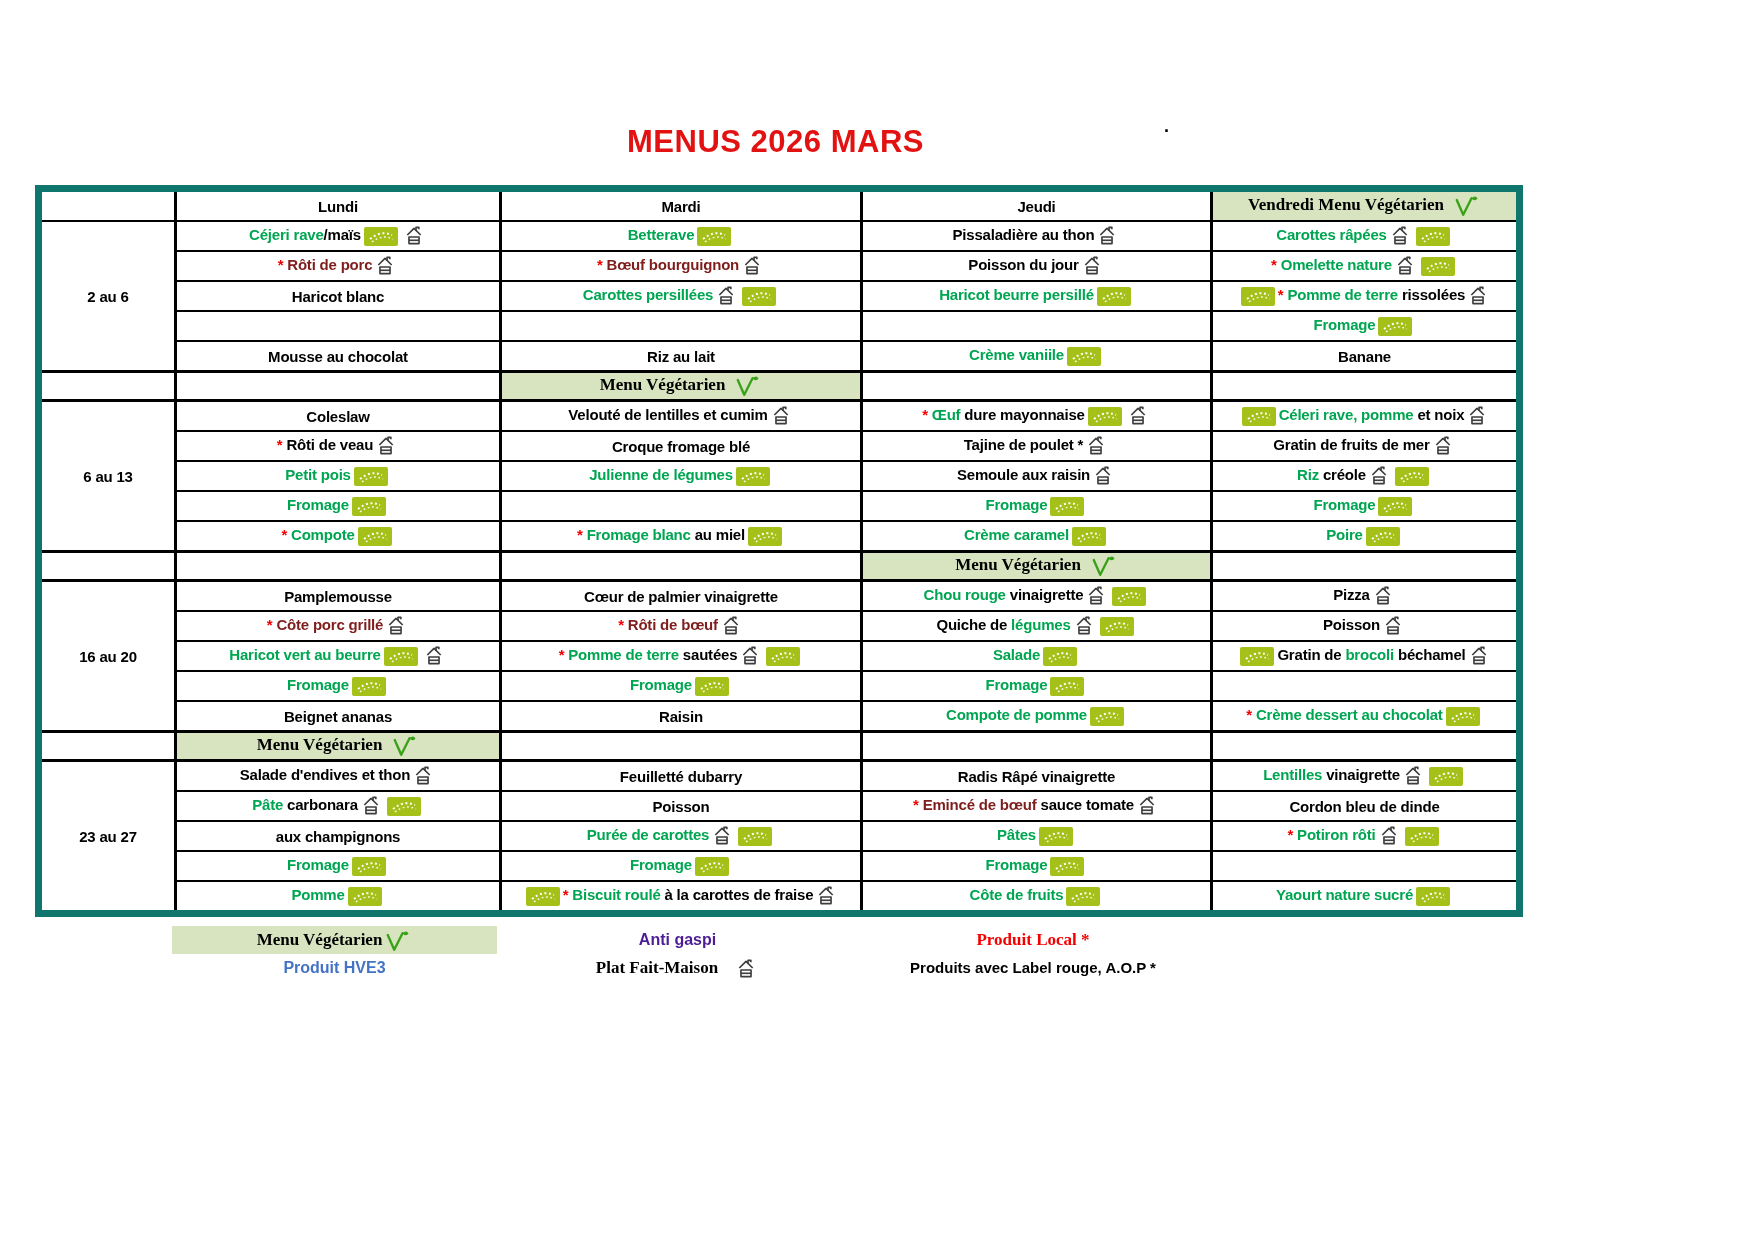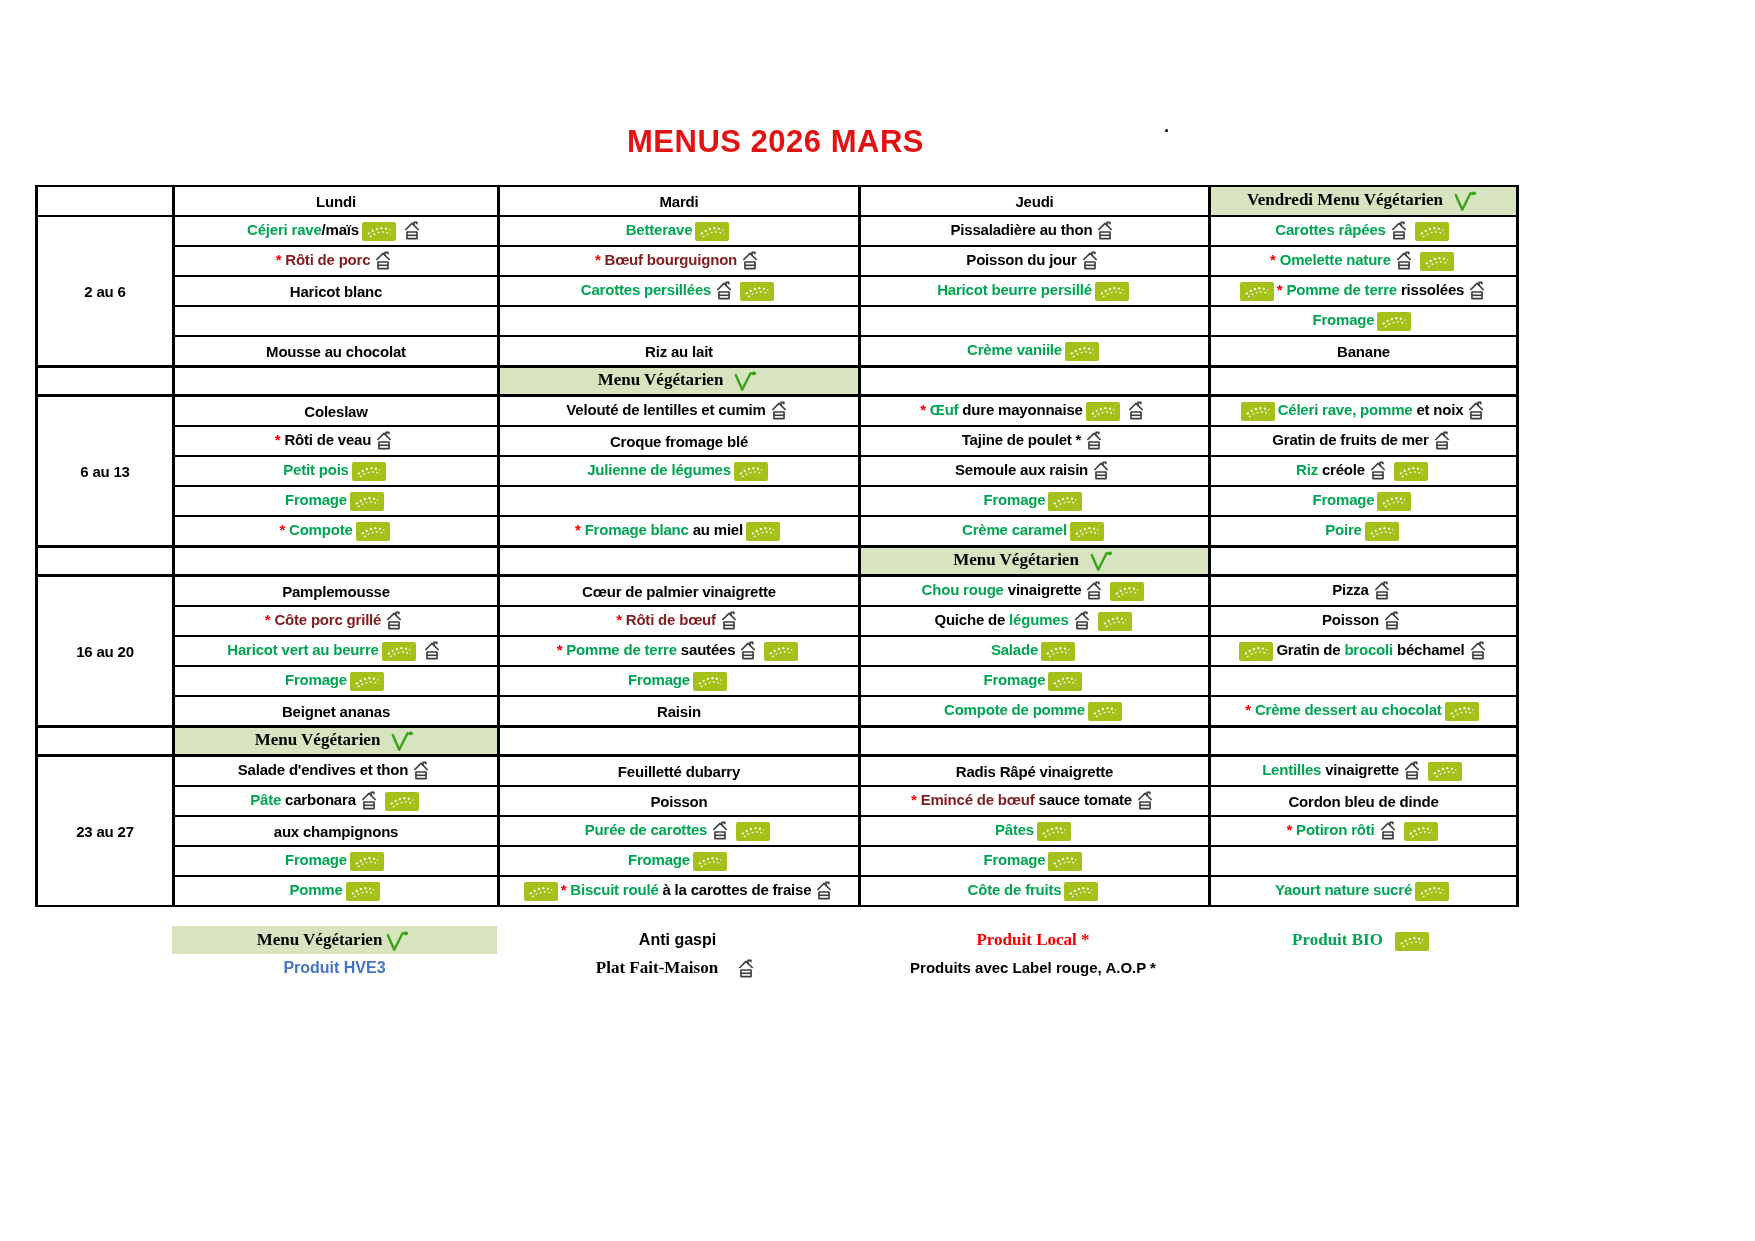--- a/index.html
+++ b/index.html
@@ -3,21 +3,21 @@
 <meta charset="utf-8">
 <style>
   html,body{margin:0;padding:0;background:#fff;}
   .page{position:relative;width:1755px;height:1241px;background:#fff;overflow:hidden;
         font-family:"Liberation Sans",sans-serif;}
   .title{position:absolute;top:124px;left:35px;width:1481px;text-align:center;
          font-size:31px;font-weight:600;color:#e21212;letter-spacing:.5px;}
   .stray-dot{position:absolute;top:116px;left:1164px;font-size:18px;font-weight:bold;color:#000;}
 
   table.menu{position:absolute;left:35px;top:185px;width:1481px;border-collapse:collapse;
-             table-layout:fixed;border:1px solid #0f766e;}
+             table-layout:fixed;border:7px solid #0f766e;}
   .menu td,.menu th{border:2px solid #000;border-left-width:3px;border-right-width:3px;
         height:28px;text-align:center;vertical-align:middle;padding:0 3px;
         font-size:15px;font-weight:bold;color:#000;letter-spacing:-.2px;
         white-space:nowrap;overflow:hidden;}
   .menu tr.sep td{border-top-width:3px;border-bottom-width:3px;height:26px;}
   .menu th{font-size:15px;}
   .menu .vend-head,.menu .banner{background:#d8e4c0;font-family:"Liberation Serif",serif;
         font-size:17px;letter-spacing:0;}
   .menu .wk{font-size:15px;}
 
@@ -26,21 +26,21 @@
   .icn svg{vertical-align:middle;}
 
   .legend{position:absolute;left:35px;top:926px;width:1481px;display:grid;
           grid-template-columns:137px 325px 361px 350px 308px;}
   .legend .lcol{text-align:center;}
   .lg-box{background:#d8e4c0;height:28px;line-height:28px;font-family:"Liberation Serif",serif;
           font-weight:bold;font-size:17px;color:#000;}
   .lg-line1{height:28px;line-height:28px;font-weight:bold;font-size:16px;}
   .lg-line2{margin-top:2px;height:24px;line-height:24px;font-weight:bold;font-size:16px;}
   .serif{font-family:"Liberation Serif",serif;font-size:17px;}
-  .t-blue{color:#4472c4;} .t-gold{color:#000000;} .t-red{color:#f50000;}
+  .t-blue{color:#4472c4;} .t-gold{color:#4c1d95;} .t-red{color:#f50000;}
   .t-green{color:#00a551;} .t-black{color:#000;}
 </style>
 </head>
 <body>
 
 <div class="page">
 
   <div class="title">MENUS 2026 MARS</div>
   <div class="stray-dot">.</div>
 
@@ -578,22 +578,15 @@
               <path d="M3.5 9.5 L10.5 2.5 L17.5 9.5"></path>
               <path d="M12.6 4.6 V1.4 H15.6 V3.4"></path>
               <rect x="5.2" y="11.5" width="10.6" height="7"></rect>
               <path d="M5.2 15 H15.8"></path>
             </svg></span></div>
     </div>
     <div class="lcol">
       <div class="lg-line1 serif t-red">Produit Local *</div>
       <div class="lg-line2 t-black" style="font-size:15px;">Produits avec Label rouge, A.O.P *</div>
     </div>
-    <div class="lcol">
-      <div class="lg-line1 serif t-green"><span>Produit BIO</span><span class="icn" style="margin-left:12px;"><svg width="34" height="19" viewBox="0 0 34 19">
-              <rect width="34" height="19" rx="2" fill="#a4c019"></rect>
-              <path d="M6 12 Q17 3 28 8" fill="none" stroke="#fff" stroke-width="2" stroke-dasharray="2 2.6"></path>
-              <path d="M8 15 Q18 7 29 12" fill="none" stroke="#fff" stroke-width="1.5" stroke-dasharray="1.8 2.6" opacity=".9"></path>
-            </svg></span></div>
-    </div>
   </div>
 
 </div>
 
 </body></html>

